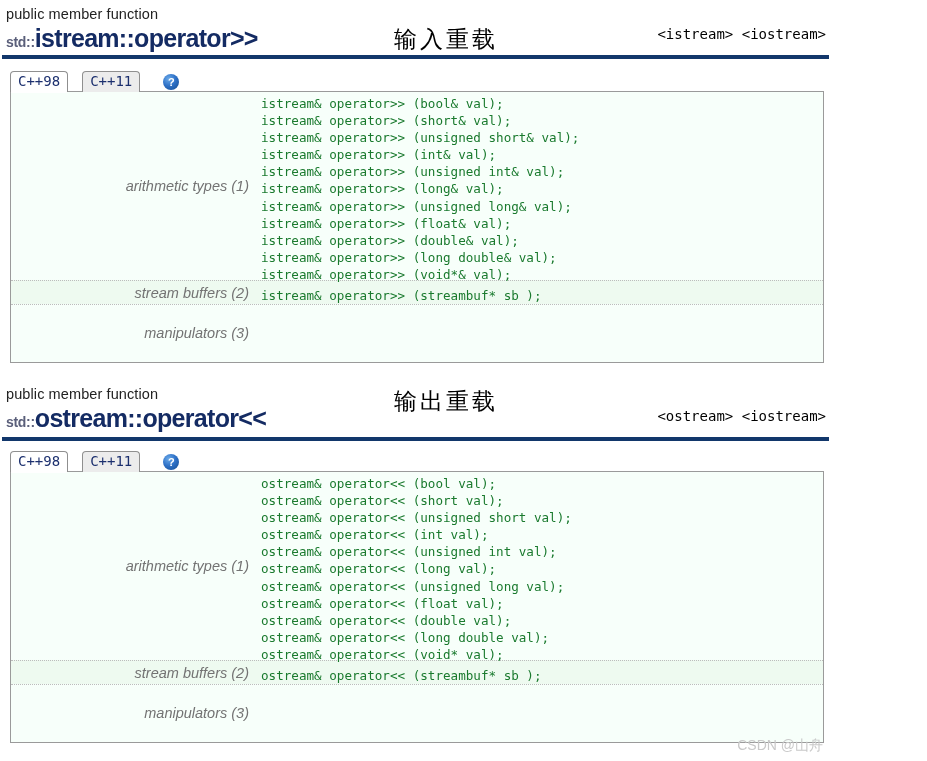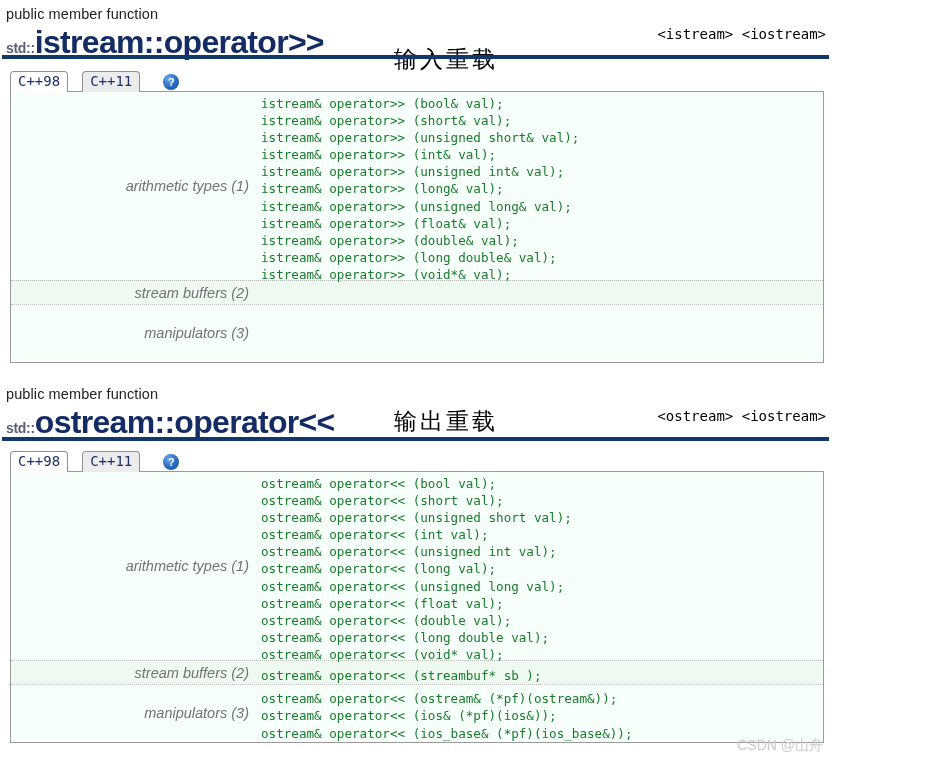--- a/index.html
+++ b/index.html
@@ -47,37 +47,36 @@
     align-items: baseline;
   }
   .title-ns {
     font-size: 14px;
     font-weight: bold;
     color: #5a5f7a;
     font-family: "Liberation Sans", sans-serif;
     letter-spacing: -0.3px;
   }
   .title-main {
-    font-size: 32px;
+    font-size: 25px;
     font-weight: bold;
     color: #142b63;
     font-family: "Liberation Sans", sans-serif;
     letter-spacing: -0.7px;
     line-height: 1;
     text-align: center;
   }
 
   .cn-note {
     position: absolute;
     font-size: 23px;
     color: #000000;
     font-family: "DejaVu Sans", sans-serif;
     letter-spacing: 3px;
     white-space: nowrap;
-    margin-top: 20px;
   }
   .cn-note.one { left: 394px; top: 24px; }
   .cn-note.two { left: 394px; top: 386px; }
 
   .hdr-links {
     position: absolute;
     font-family: "DejaVu Sans Mono", monospace;
     font-size: 14px;
     color: #000000;
     white-space: nowrap;
@@ -248,20 +247,21 @@
 istream&amp; operator&gt;&gt; (unsigned int&amp; val);
 istream&amp; operator&gt;&gt; (long&amp; val);
 istream&amp; operator&gt;&gt; (unsigned long&amp; val);
 istream&amp; operator&gt;&gt; (float&amp; val);
 istream&amp; operator&gt;&gt; (double&amp; val);
 istream&amp; operator&gt;&gt; (long double&amp; val);
 istream&amp; operator&gt;&gt; (void*&amp; val);</div>
     </div>
     <div class="grp highlight" style="height:24px;">
       <div class="grp-label">stream buffers (2)</div>
+      <div class="grp-code">istream&amp; operator&gt;&gt; (streambuf* sb );</div>
     </div>
     <div class="grp" style="height:57px;">
       <div class="grp-label">manipulators (3)</div>
     </div>
   </div>
 
   <div class="sec-header" style="position:absolute; left:0; top:380px; width:927px;">
     <div class="kind">public member function</div>
     <div class="title-line">
       <span class="title-ns">std::</span>
@@ -295,21 +295,18 @@
 ostream&amp; operator&lt;&lt; (double val);
 ostream&amp; operator&lt;&lt; (long double val);
 ostream&amp; operator&lt;&lt; (void* val);</div>
     </div>
     <div class="grp highlight" style="height:24px;">
       <div class="grp-label">stream buffers (2)</div>
       <div class="grp-code">ostream&amp; operator&lt;&lt; (streambuf* sb );</div>
     </div>
     <div class="grp" style="height:57px;">
       <div class="grp-label">manipulators (3)</div>
-      <div class="grp-code">ostream&amp; operator&lt;&lt; (ostream&amp; (*pf)(ostream&amp;));
-ostream&amp; operator&lt;&lt; (ios&amp; (*pf)(ios&amp;));
-ostream&amp; operator&lt;&lt; (ios_base&amp; (*pf)(ios_base&amp;));</div>
     </div>
   </div>
 
   <div class="watermark">CSDN @山舟</div>
 
 </div>
 
 </body></html>

